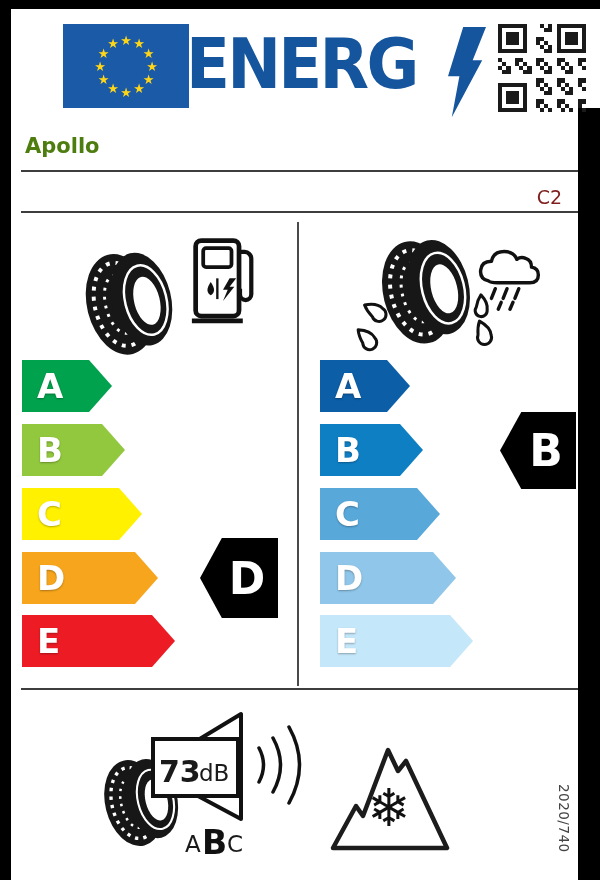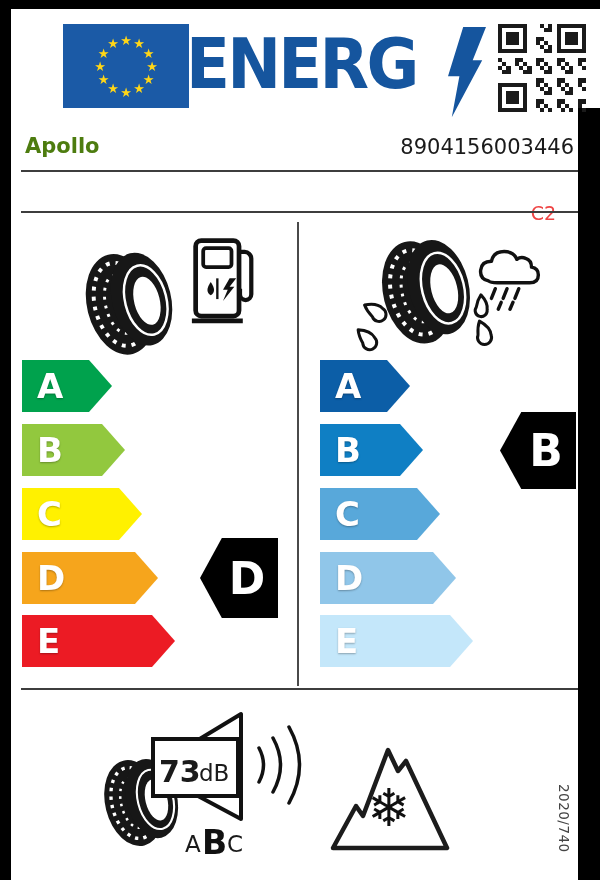--- a/index.html
+++ b/index.html
@@ -3,21 +3,21 @@
 <meta charset="utf-8">
 <style>
   html,body{margin:0;padding:0;background:#fff;font-family:"DejaVu Sans","Liberation Sans",sans-serif;}
   #canvas{position:relative;width:600px;height:880px;background:#fff;overflow:hidden;}
   .strip{position:absolute;background:#000;}
   .rule{position:absolute;left:21px;width:557px;height:2px;background:#3d3d3d;}
   .abs{position:absolute;}
   .brand{left:25px;top:134px;font-size:21px;font-weight:bold;color:#4d7c0f;}
   .barcode{right:26px;top:135px;font-size:21px;color:#1a1a1a;}
   .size-line{left:25px;top:178px;font-size:26px;color:#2a2a2a;}
-  .tyre-class{right:44px;top:186px;font-size:19px;color:#ef4444;margin-top:16px;}
+  .tyre-class{right:38px;top:186px;font-size:19px;color:#7f1d1d;}
   .energ{left:186px;top:22px;font-size:70px;line-height:84px;font-weight:800;color:#15559e;
          letter-spacing:-3px;transform:scaleX(.92);transform-origin:left center;}
   .flag{left:63px;top:24px;width:126px;height:84px;background:#1b5aa6;}
   .divider{left:297px;top:222px;width:2px;height:464px;background:#4a4a4a;}
   .arrow{position:absolute;height:52px;display:flex;align-items:center;padding-left:15px;
          box-sizing:border-box;color:#fff;font-weight:bold;font-size:34px;
          text-shadow:0 1px 2px rgba(0,0,0,.3);
          clip-path:polygon(0 0, calc(100% - 23px) 0, 100% 50%, calc(100% - 23px) 100%, 0 100%);
          filter:drop-shadow(0 0 1px #999);}
   .indicator{position:absolute;background:#000;color:#fff;font-weight:bold;font-size:44px;
@@ -145,21 +145,20 @@
         <rect x="20" y="8" width="1" height="1" fill="#1a1a1a"></rect>
         <rect x="20" y="10" width="1" height="1" fill="#1a1a1a"></rect>
         <rect x="20" y="13" width="1" height="1" fill="#1a1a1a"></rect>
         <rect x="20" y="15" width="1" height="1" fill="#1a1a1a"></rect>
         <rect x="20" y="18" width="1" height="1" fill="#1a1a1a"></rect>
         <rect x="20" y="20" width="1" height="1" fill="#1a1a1a"></rect>
       </g>
   </svg>
 
   <div class="abs brand">Apollo</div>
-  <div class="abs barcode">8904156003446</div>
   <div class="rule" style="top:170px;"></div>
 
   <div class="abs tyre-class">C2</div>
   <div class="rule" style="top:211px;"></div>
 
   <svg width="0" height="0" style="position:absolute;">
     <defs>
       <symbol id="tyre" viewBox="0 0 100 120">
         <g transform="rotate(-14 50 60)">
           <ellipse cx="40" cy="60" rx="34" ry="52" fill="#171717"></ellipse>

